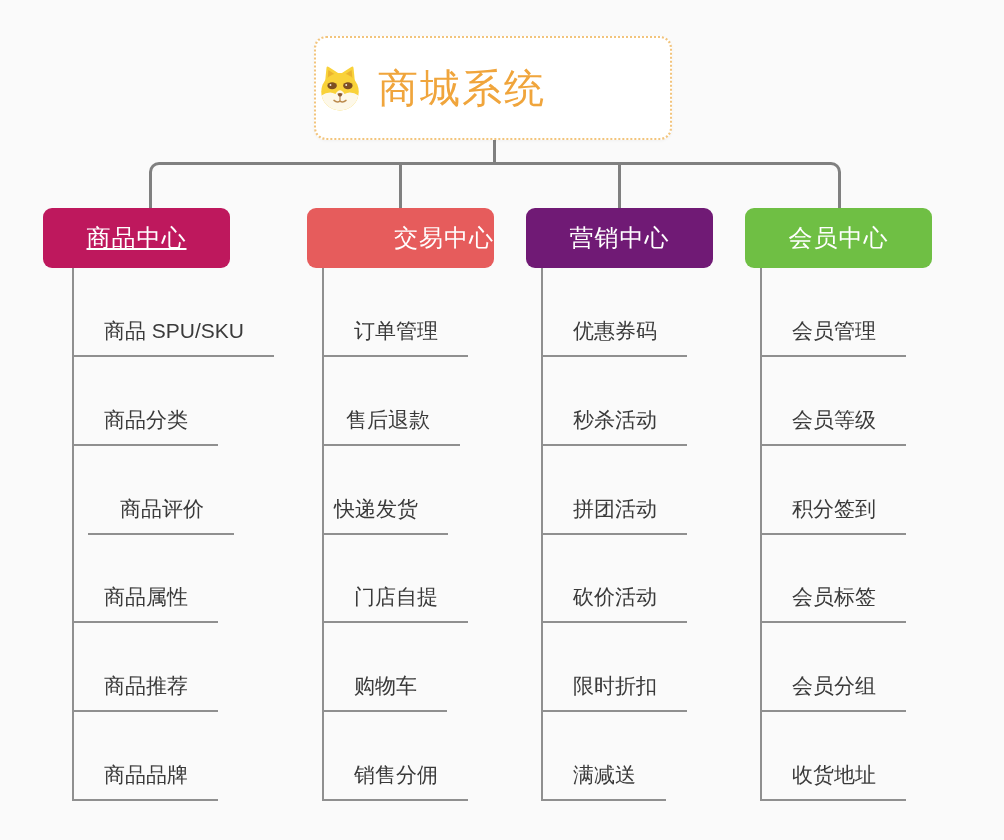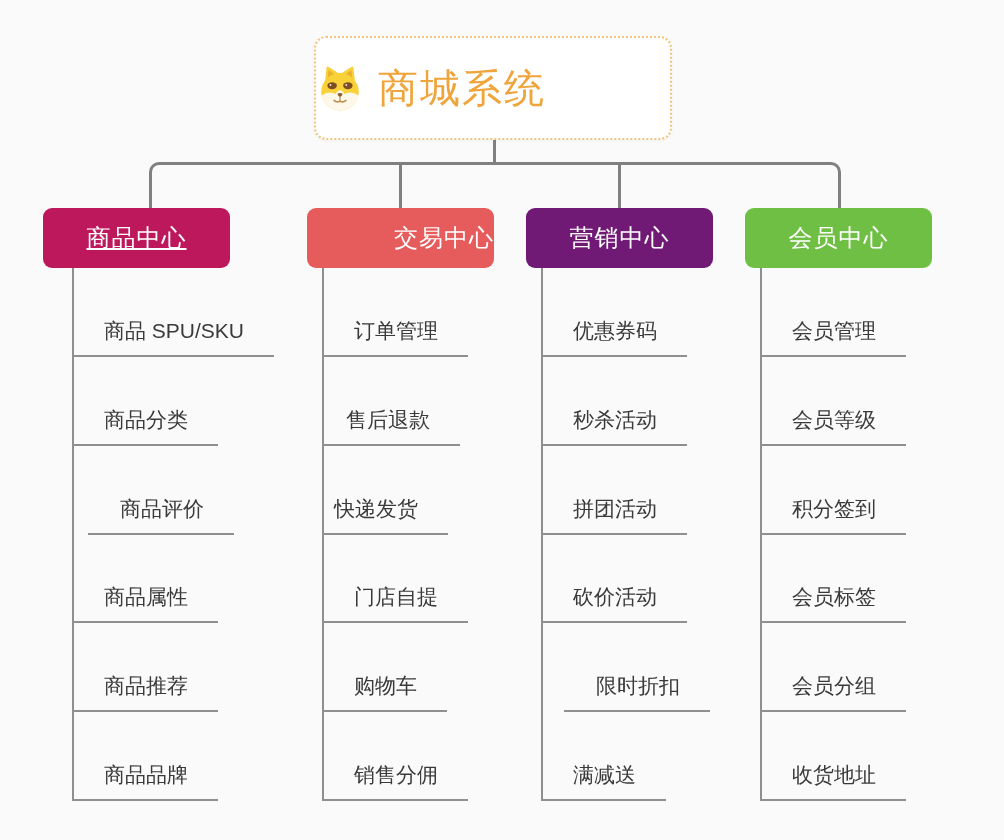--- a/index.html
+++ b/index.html
@@ -121,21 +121,21 @@
       </div>
       <div class="leaf" style="left: 541px; top: 402px;">
         <span>秒杀活动</span>
       </div>
       <div class="leaf" style="left: 541px; top: 491px;">
         <span>拼团活动</span>
       </div>
       <div class="leaf" style="left: 541px; top: 579px;">
         <span>砍价活动</span>
       </div>
-      <div class="leaf" style="left: 564px; top: 668px;">
+      <div class="leaf" style="left: 541px; top: 668px;">
         <span>限时折扣</span>
       </div>
       <div class="leaf" style="left: 541px; top: 757px;">
         <span>满减送</span>
       </div>
       <div class="branch-node" style="left: 745px; background: rgb(111, 191, 68);">
         <span>会员中心</span>
       </div>
       <div class="trunk" style="left: 760px; top: 268px; height: 533px;"></div>
       <div class="leaf" style="left: 760px; top: 313px;">

